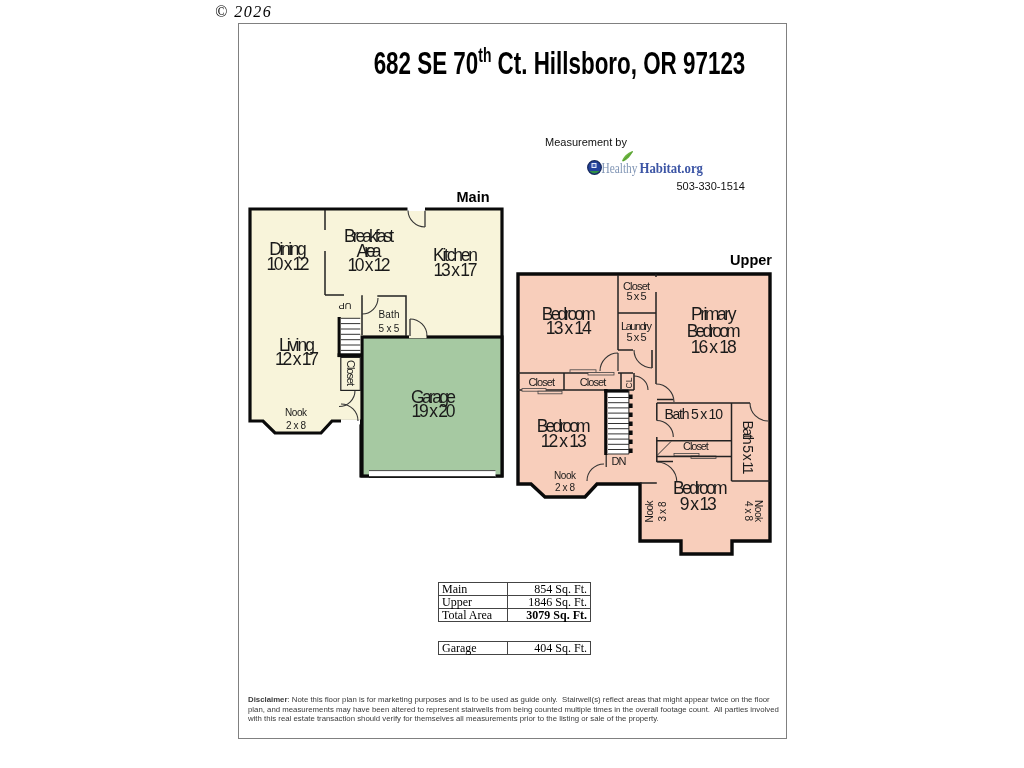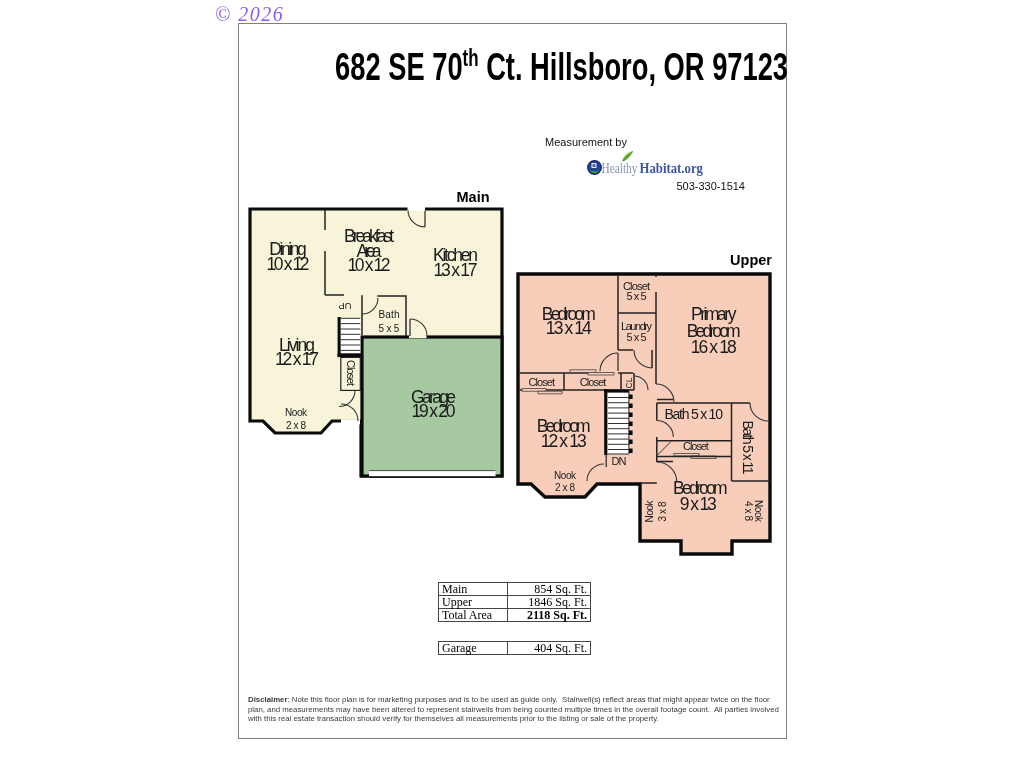--- a/index.html
+++ b/index.html
@@ -1,23 +1,23 @@
 <!DOCTYPE html>
 <html><head>
 <meta charset="utf-8">
 <style>
   html,body{margin:0;padding:0;}
   body{width:1024px;height:768px;background:#fff;position:relative;
        font-family:"Liberation Sans",sans-serif;overflow:hidden;}
   .abs{position:absolute;}
   #page{left:238px;top:23px;width:547px;height:714px;border:1px solid #808080;}
-  #wm{left:215px;top:3px;font-family:"Liberation Serif",serif;font-style:italic;font-size:20px;
-      color:#8b5cf6;letter-spacing:1.5px;}
+  #wm{left:215px;top:3px;font-family:"Liberation Serif",serif;font-style:italic;font-size:16px;
+      color:#000000;letter-spacing:1.5px;}
   #title{left:238px;top:44px;width:547px;text-align:center;font-weight:bold;
-         font-size:39px;white-space:nowrap;}
+         font-size:32px;white-space:nowrap;padding-left:48px;}
   #title span.inner{display:inline-block;transform:scaleX(0.70);transform-origin:center;}
   sup{font-size:0.62em;}
   #meas{left:545px;top:136px;width:200px;font-size:11px;color:#111;}
   #logo{left:545px;top:148px;width:200px;text-align:left;
         white-space:nowrap;}
   #phone{left:545px;top:180px;width:200px;text-align:right;font-size:11px;color:#111;}
   .floorlabel{font-weight:bold;font-size:14.5px;color:#000;}
   #mainlbl{left:430px;top:189px;width:86px;text-align:center;}
   #upperlbl{left:708px;top:252px;width:86px;text-align:center;}
   table{border-collapse:collapse;font-family:"Liberation Serif",serif;font-size:12px;color:#000;}
@@ -185,21 +185,21 @@
       <tr>
         <td style="width:62px">Main</td>
         <td class="v" style="width:76px">854 Sq. Ft.</td>
       </tr>
   <tr>
         <td>Upper</td>
         <td class="v">1846 Sq. Ft.</td>
       </tr>
   <tr>
         <td style="font-weight:normal">Total Area</td>
-        <td class="v" style="font-weight:bold">2118 Sq. Ft.</td>
+        <td class="v" style="font-weight:bold">3079 Sq. Ft.</td>
       </tr>
 </tbody>
   </table>
 <table class="abs" id="tbl2">
   <tbody>
       <tr>
         <td style="width:62px">Garage</td>
         <td class="v" style="width:76px">404 Sq. Ft.</td>
       </tr>
 </tbody>

